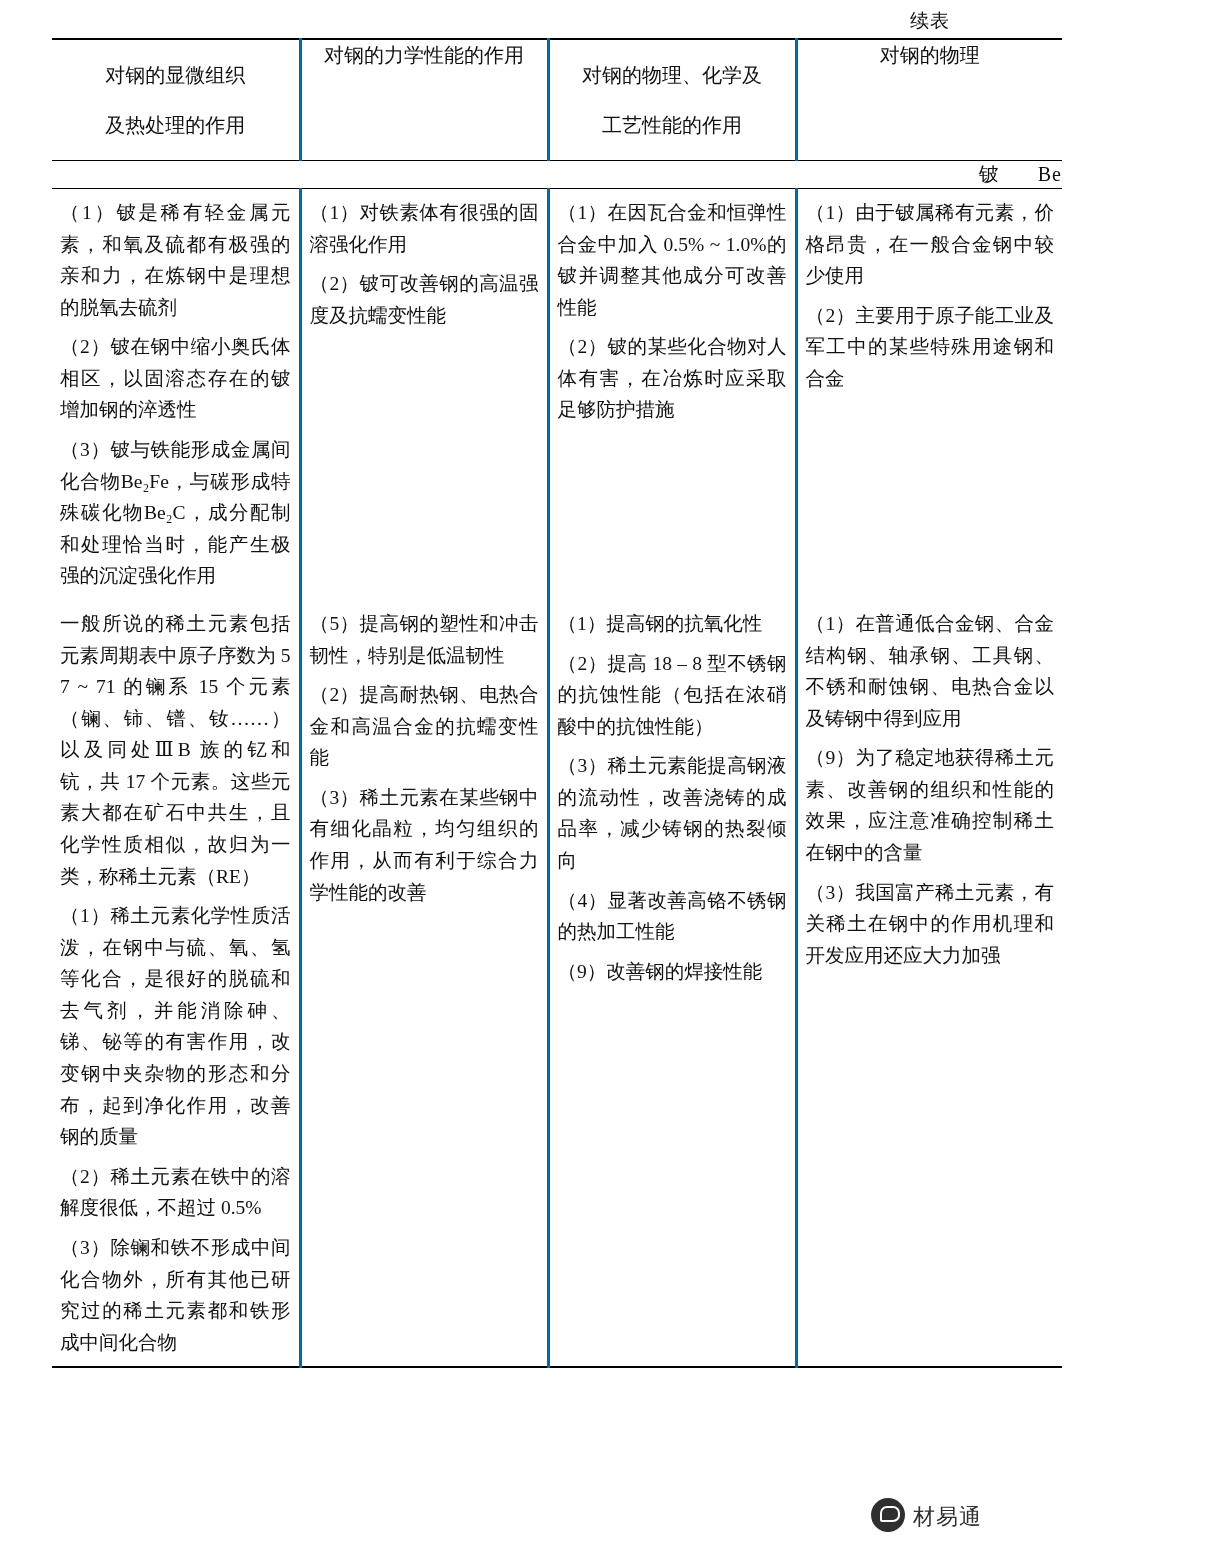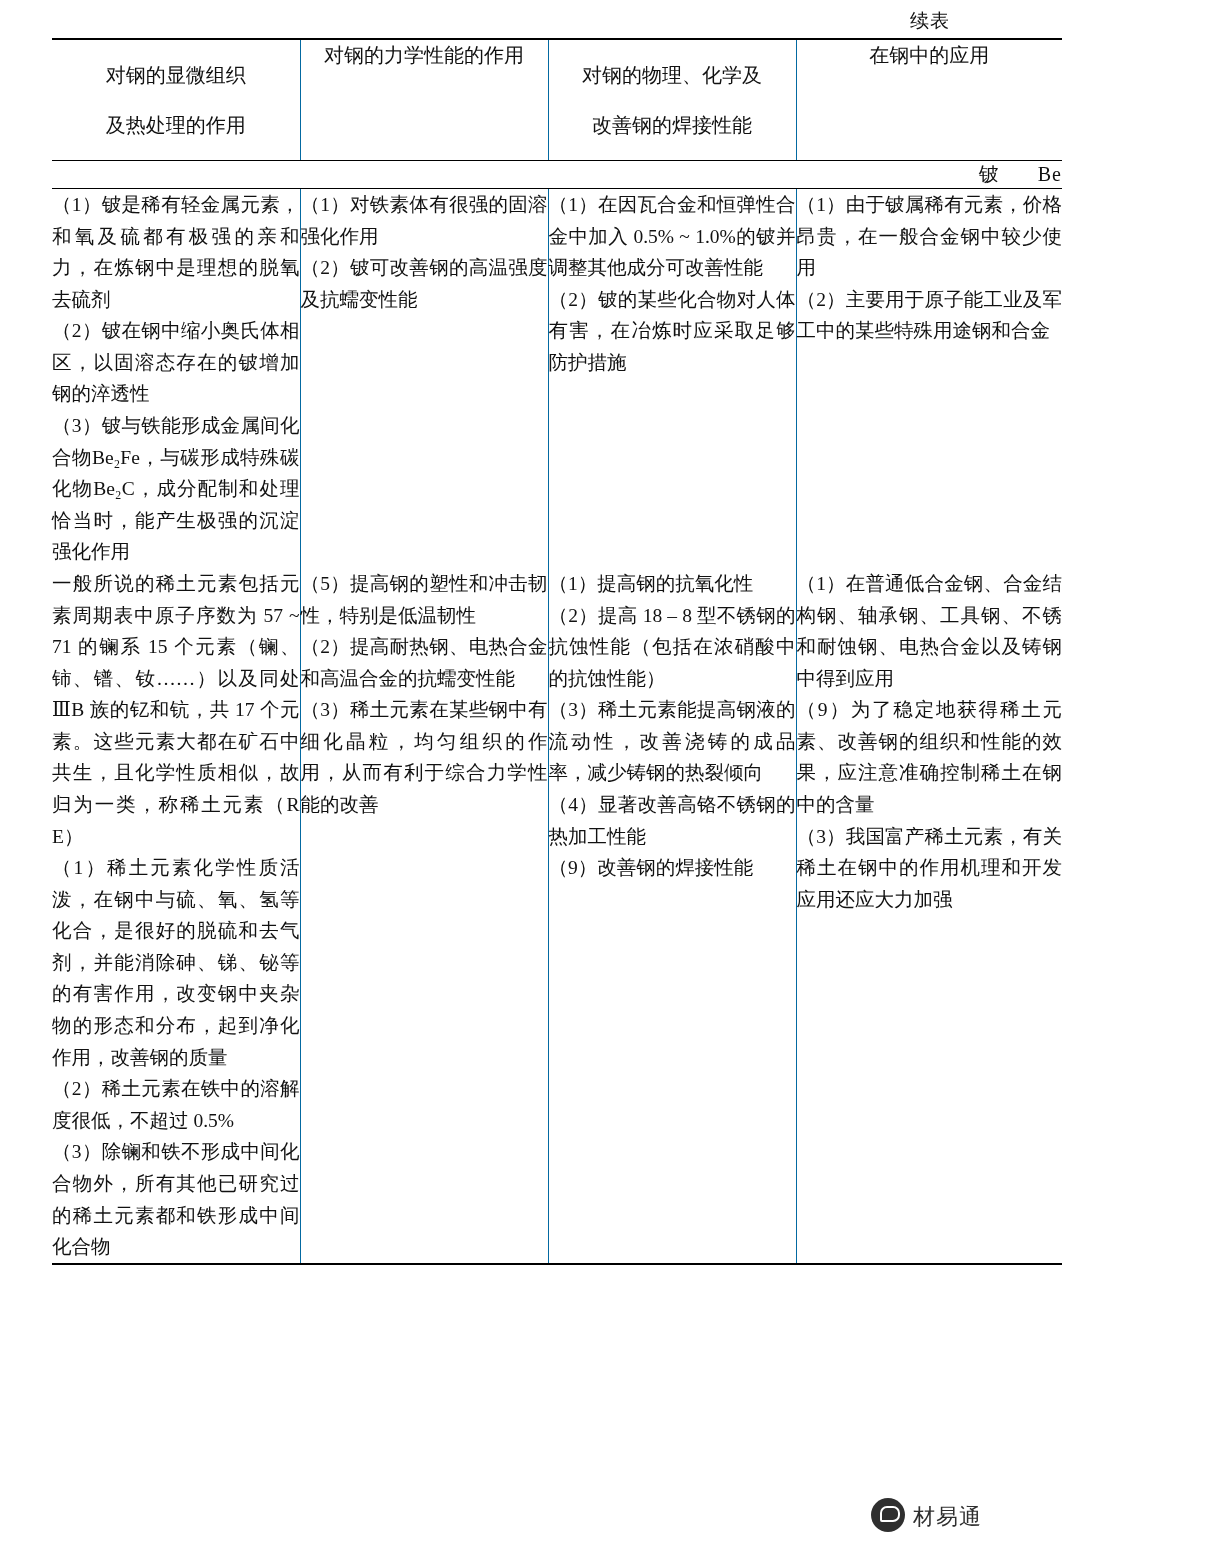--- a/index.html
+++ b/index.html
@@ -68,26 +68,26 @@
 
   .body-row td {
     font-size: 19.5px;
     line-height: 1.62;
     padding: 12px 10px 14px 10px;
     text-align: justify;
     text-justify: inter-ideograph;
     word-break: break-all;
   }
   .body-row td p {
-    margin: 0;
+    margin: 8px;
   }
   .last-row td {
     border-bottom: 2.5px solid #000;
   }
-  .colsep { border-left: 1px solid #0369a1; }
+  .colsep { border-left: 3px solid #0369a1; }
 
   
   .watermark {
     position: absolute;
     right: 28px;
     bottom: 18px;
     display: flex;
     align-items: flex-end;
     gap: 8px;
   }
@@ -129,23 +129,23 @@
     </colgroup>
     <tbody>
       <tr class="hdr-row">
         <td class="multiline">
             <p>对钢的显微组织</p>
             <p>及热处理的作用</p>
           </td>
         <td class="colsep">对钢的力学性能的作用</td>
         <td class="colsep">
             <p>对钢的物理、化学及</p>
-            <p>改善钢的焊接性能</p>
-          </td>
-        <td class="colsep">在钢中的应用</td>
+            <p>工艺性能的作用</p>
+          </td>
+        <td class="colsep">对钢的物理</td>
       </tr>
 
       <tr class="section-row">
         <td colspan="4">
           <span class="sec-inner">
             <span class="sec-cn">铍</span><span class="sec-en">Be</span>
           </span>
         </td>
       </tr>
 

